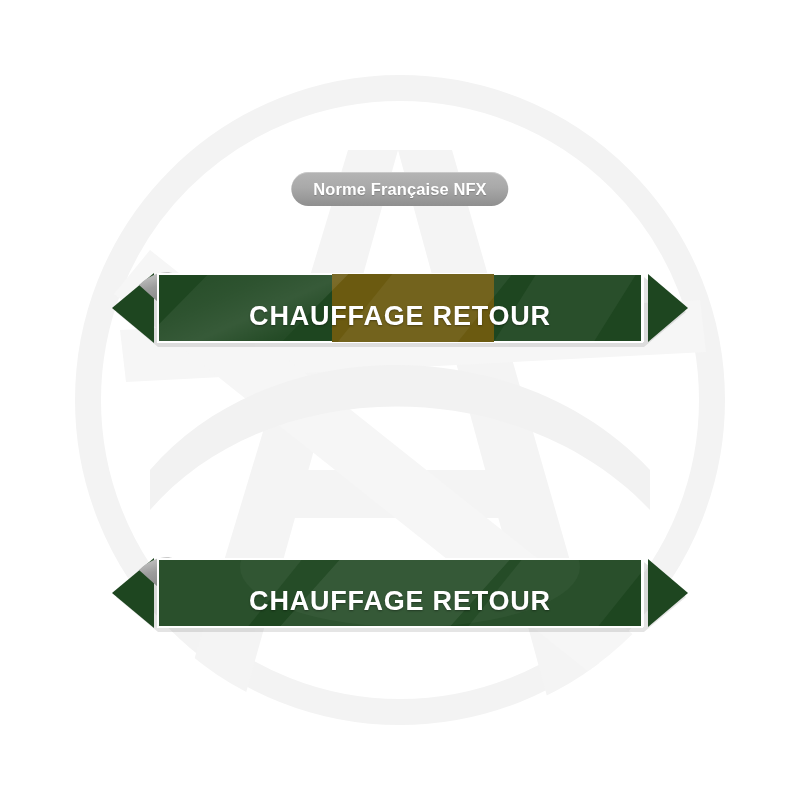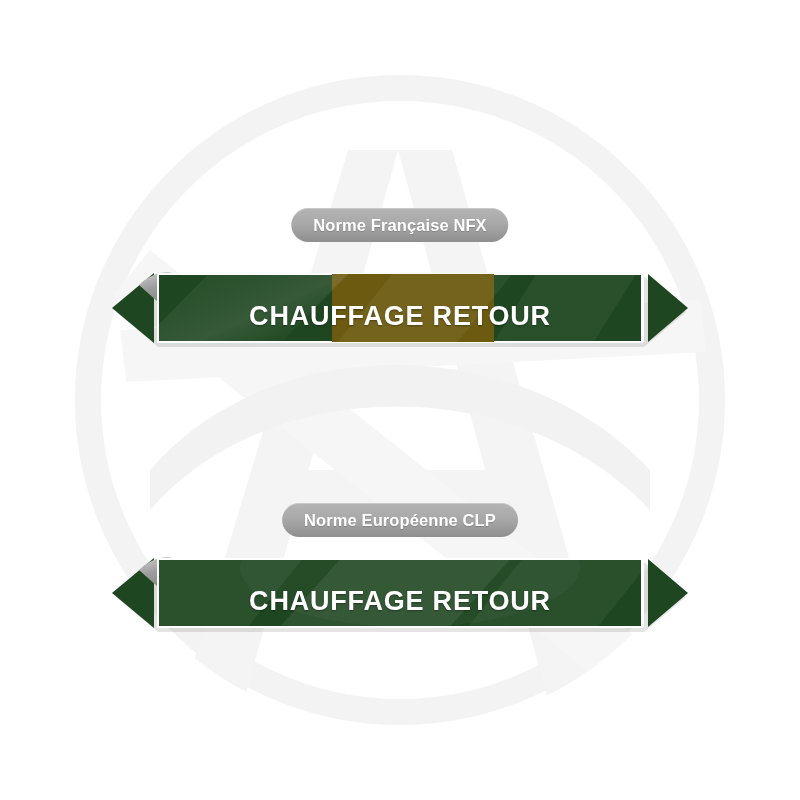--- a/index.html
+++ b/index.html
@@ -40,21 +40,20 @@
     color: #ffffff;
     font-size: 16.5px;
     font-weight: bold;
     letter-spacing: 0.1px;
     text-align: center;
     white-space: nowrap;
     background: linear-gradient(to bottom, #b4b4b4 0%, #a9a9a9 45%, #8f8f8f 100%);
     box-shadow: inset 0 1px 0 rgba(255,255,255,0.28);
     text-shadow: 0 1px 1px rgba(0,0,0,0.18);
     transform: translateX(-50%);
-    margin-top: 36px;
   }
   #badge-nfx { left: 400px; top: 172px; }
   #badge-clp { left: 400px; top: 467px; }
 
   
   .marker {
     position: absolute;
     left: 110px;
     width: 580px;
     height: 72px;
@@ -154,21 +153,20 @@
         <polygon points="300,-20 420,-20 330,92 210,92" fill="#ffffff" opacity="0.055"></polygon>
         <polygon points="440,-20 540,-20 470,92 370,92" fill="#ffffff" opacity="0.05"></polygon>
       </g>
 
       <polygon points="538,2 578,36 538,70" fill="#1e4620"></polygon>
       <line x1="533" y1="2" x2="533" y2="70" stroke="#ffffff" stroke-width="2"></line>
     </svg>
     <div class="marker-label">CHAUFFAGE RETOUR</div>
   </div>
 
-  <div class="badge" id="badge-clp">Norme Européenne CLP</div>
 
   <div class="marker" id="marker-clp">
     <svg viewBox="0 0 580 72" xmlns="http://www.w3.org/2000/svg">
       <defs>
         <linearGradient id="peelg2" x1="0" y1="0" x2="0.4" y2="1">
           <stop offset="0%" stop-color="#cfcfcf"></stop>
           <stop offset="55%" stop-color="#9d9d9d"></stop>
           <stop offset="100%" stop-color="#8a8a8a"></stop>
         </linearGradient>
         <clipPath id="bodyclip2">

